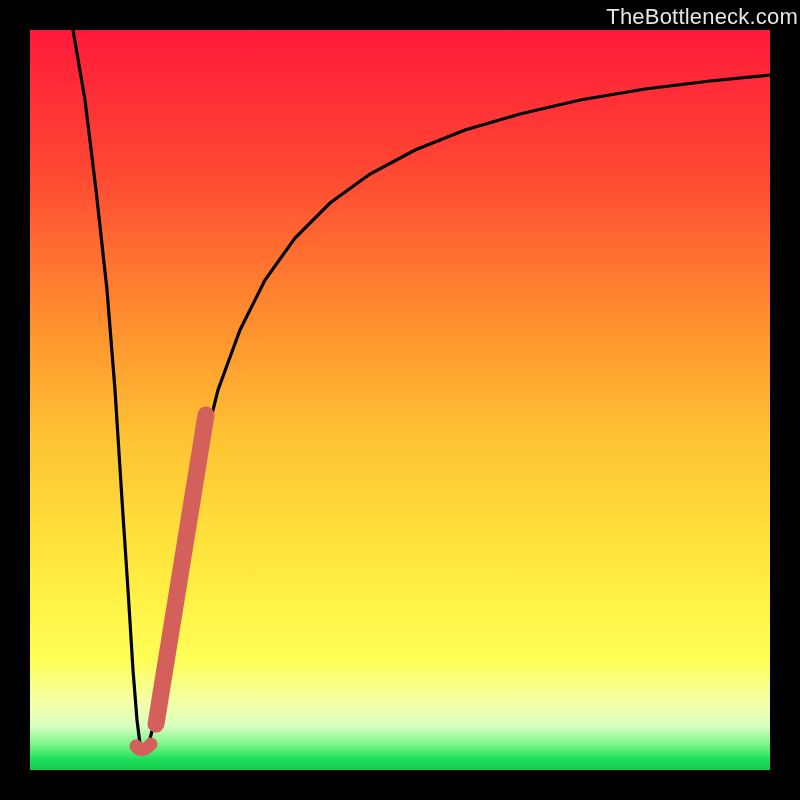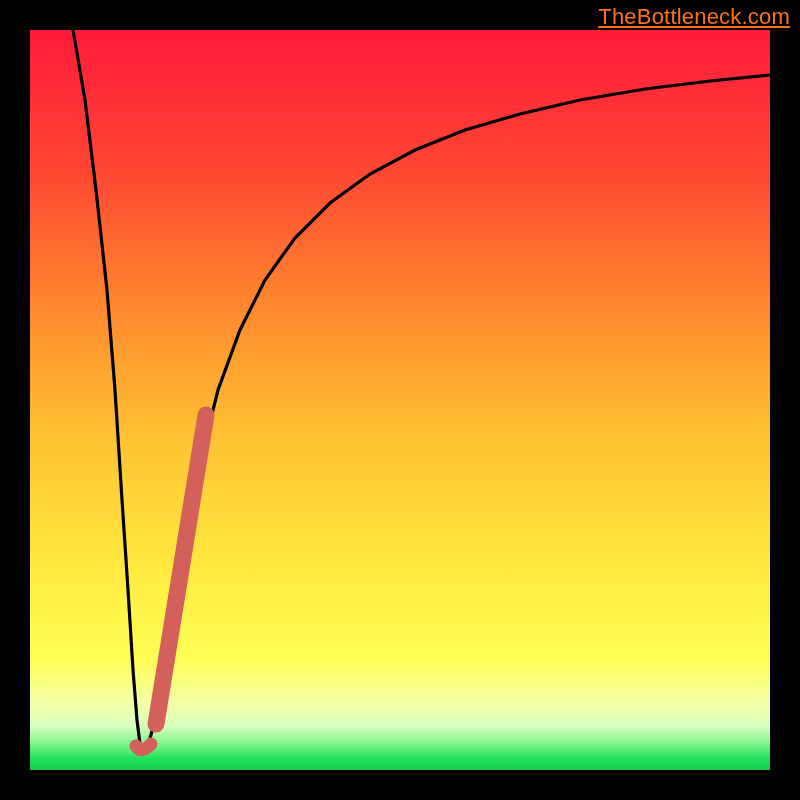--- a/index.html
+++ b/index.html
@@ -23,27 +23,26 @@
     position: absolute;
     left: 30px;
     top: 30px;
     width: 740px;
     height: 740px;
     overflow: hidden;
   }
   .watermark {
     position: absolute;
     top: 4px;
-    right: 10px;
-    color: #f97316;
+    right: 2px;
+    color: #e5e5e5;
     font-size: 22px;
     font-weight: 400;
     letter-spacing: 0.2px;
     user-select: none;
-    text-decoration: underline;
   }
   svg {
     display: block;
   }
 </style>
 </head>
 <body>
 
 <div class="frame">
 

